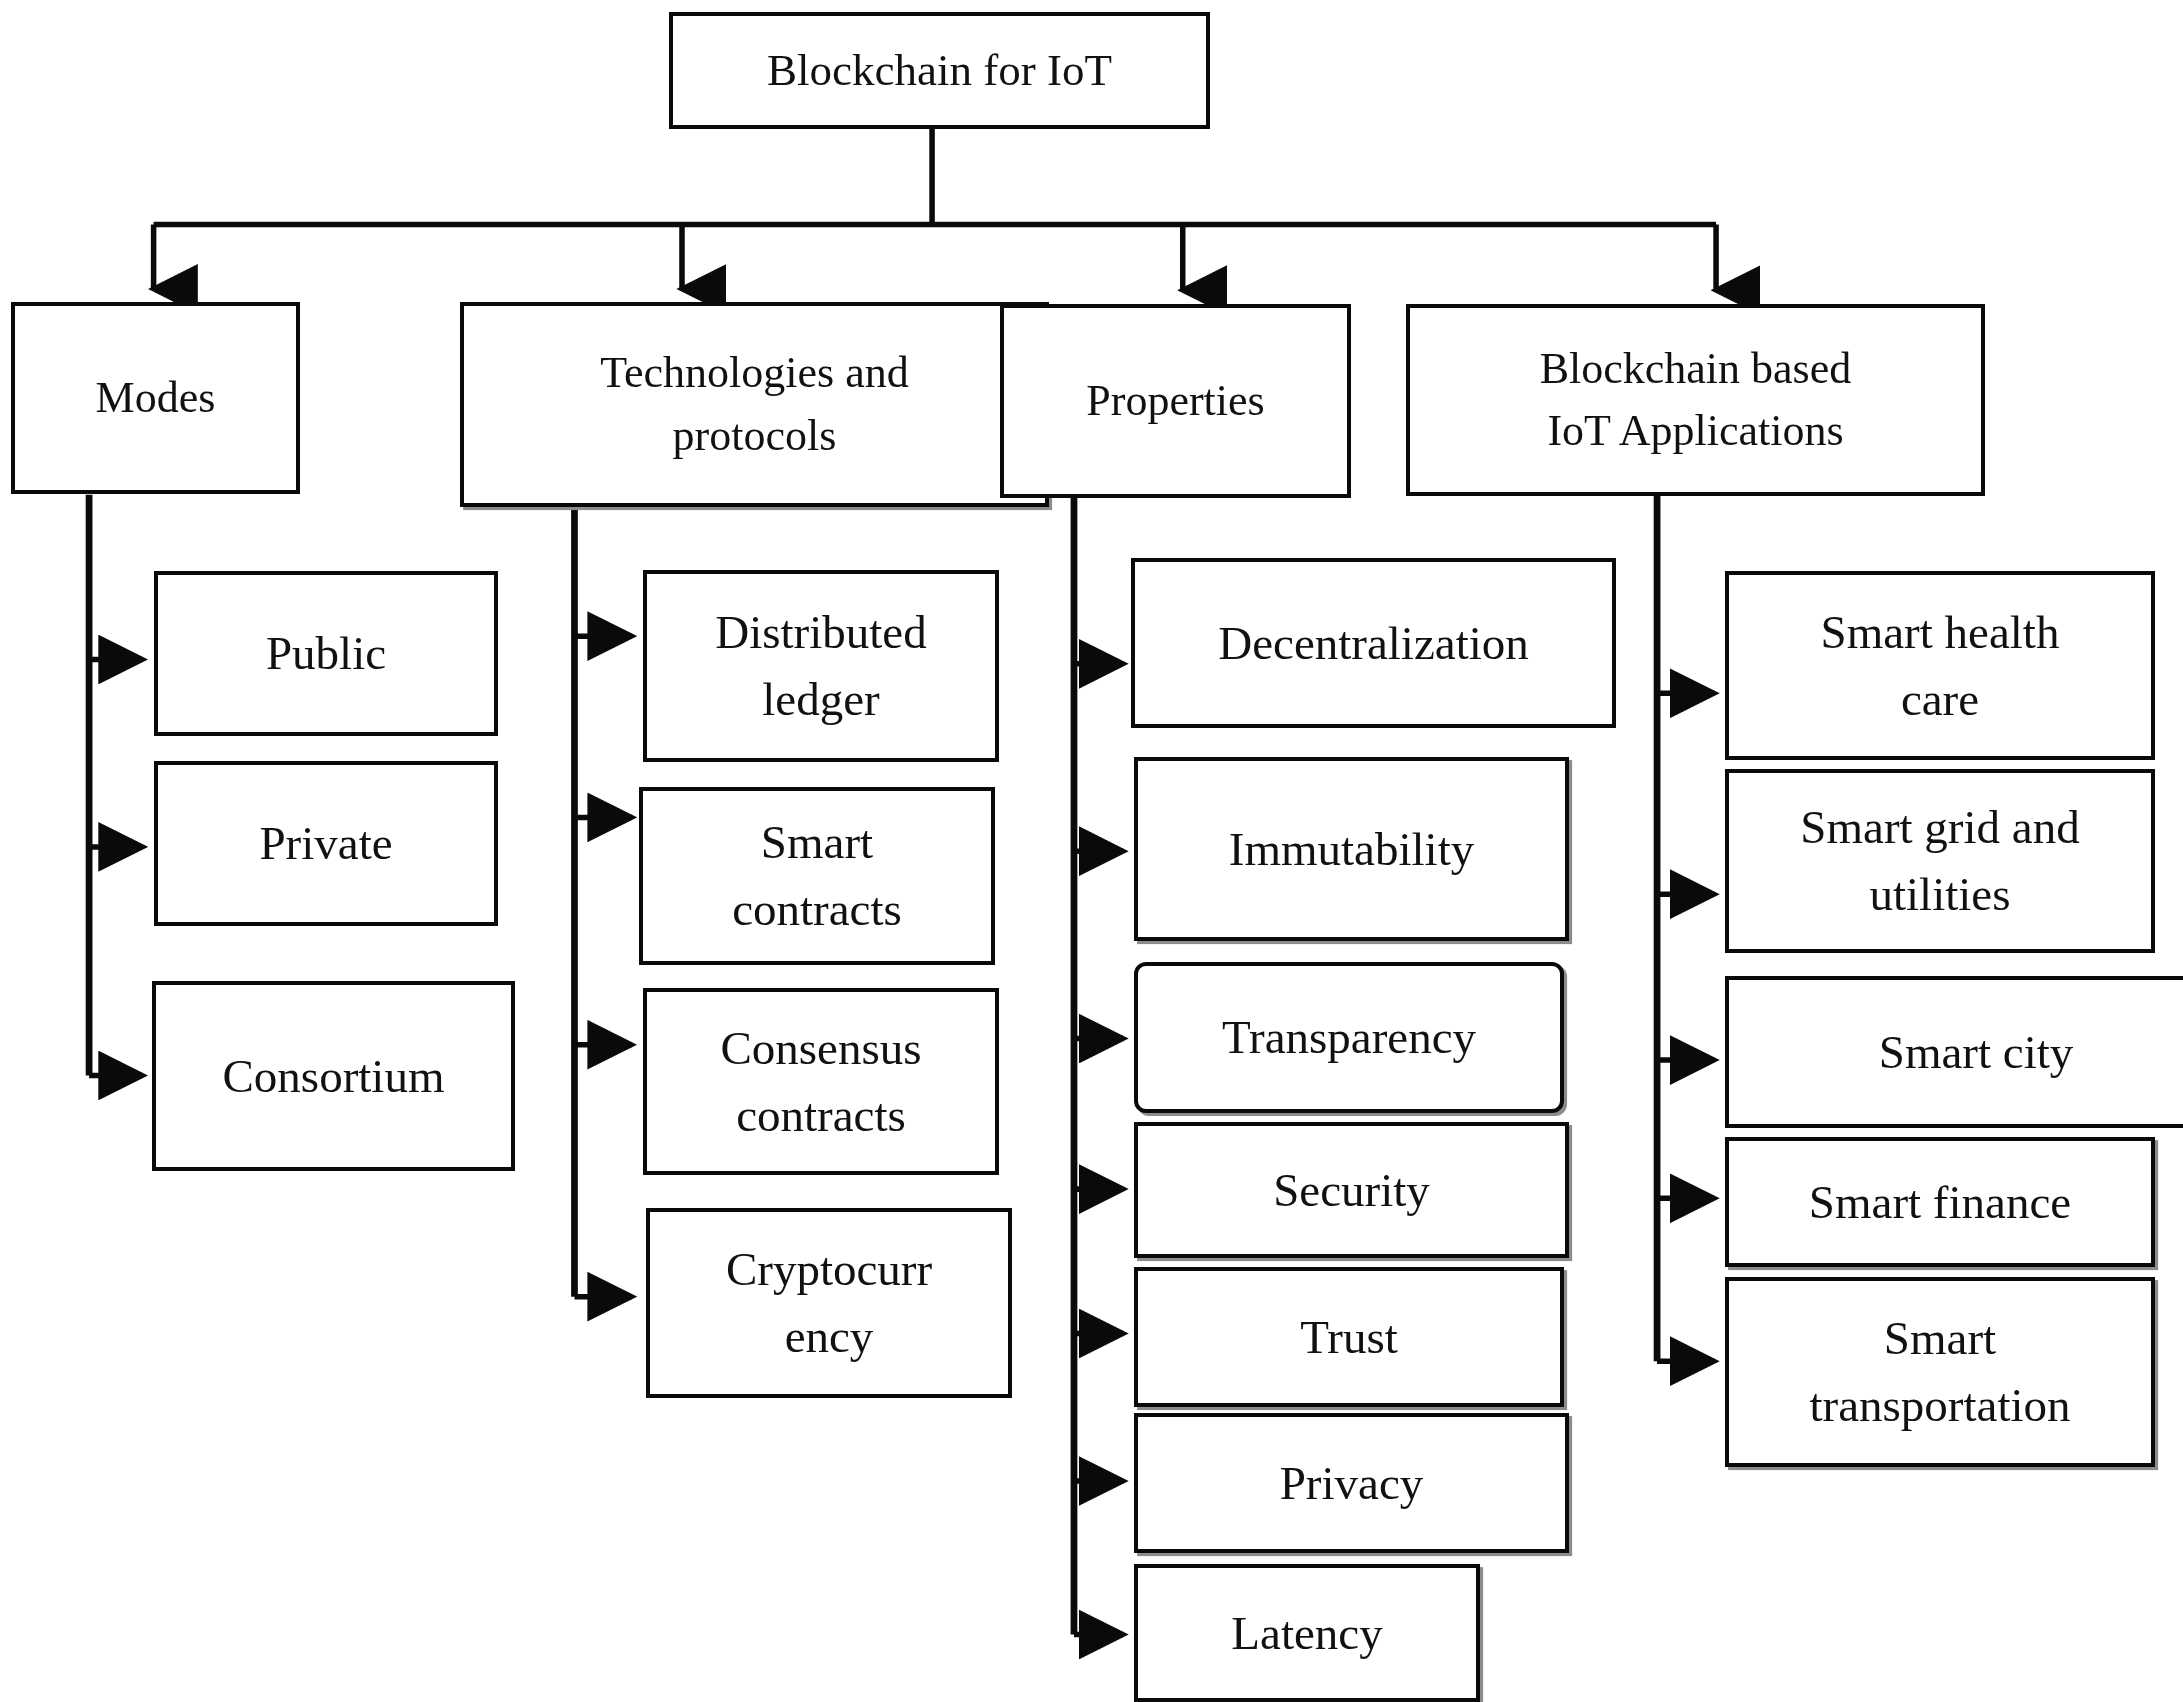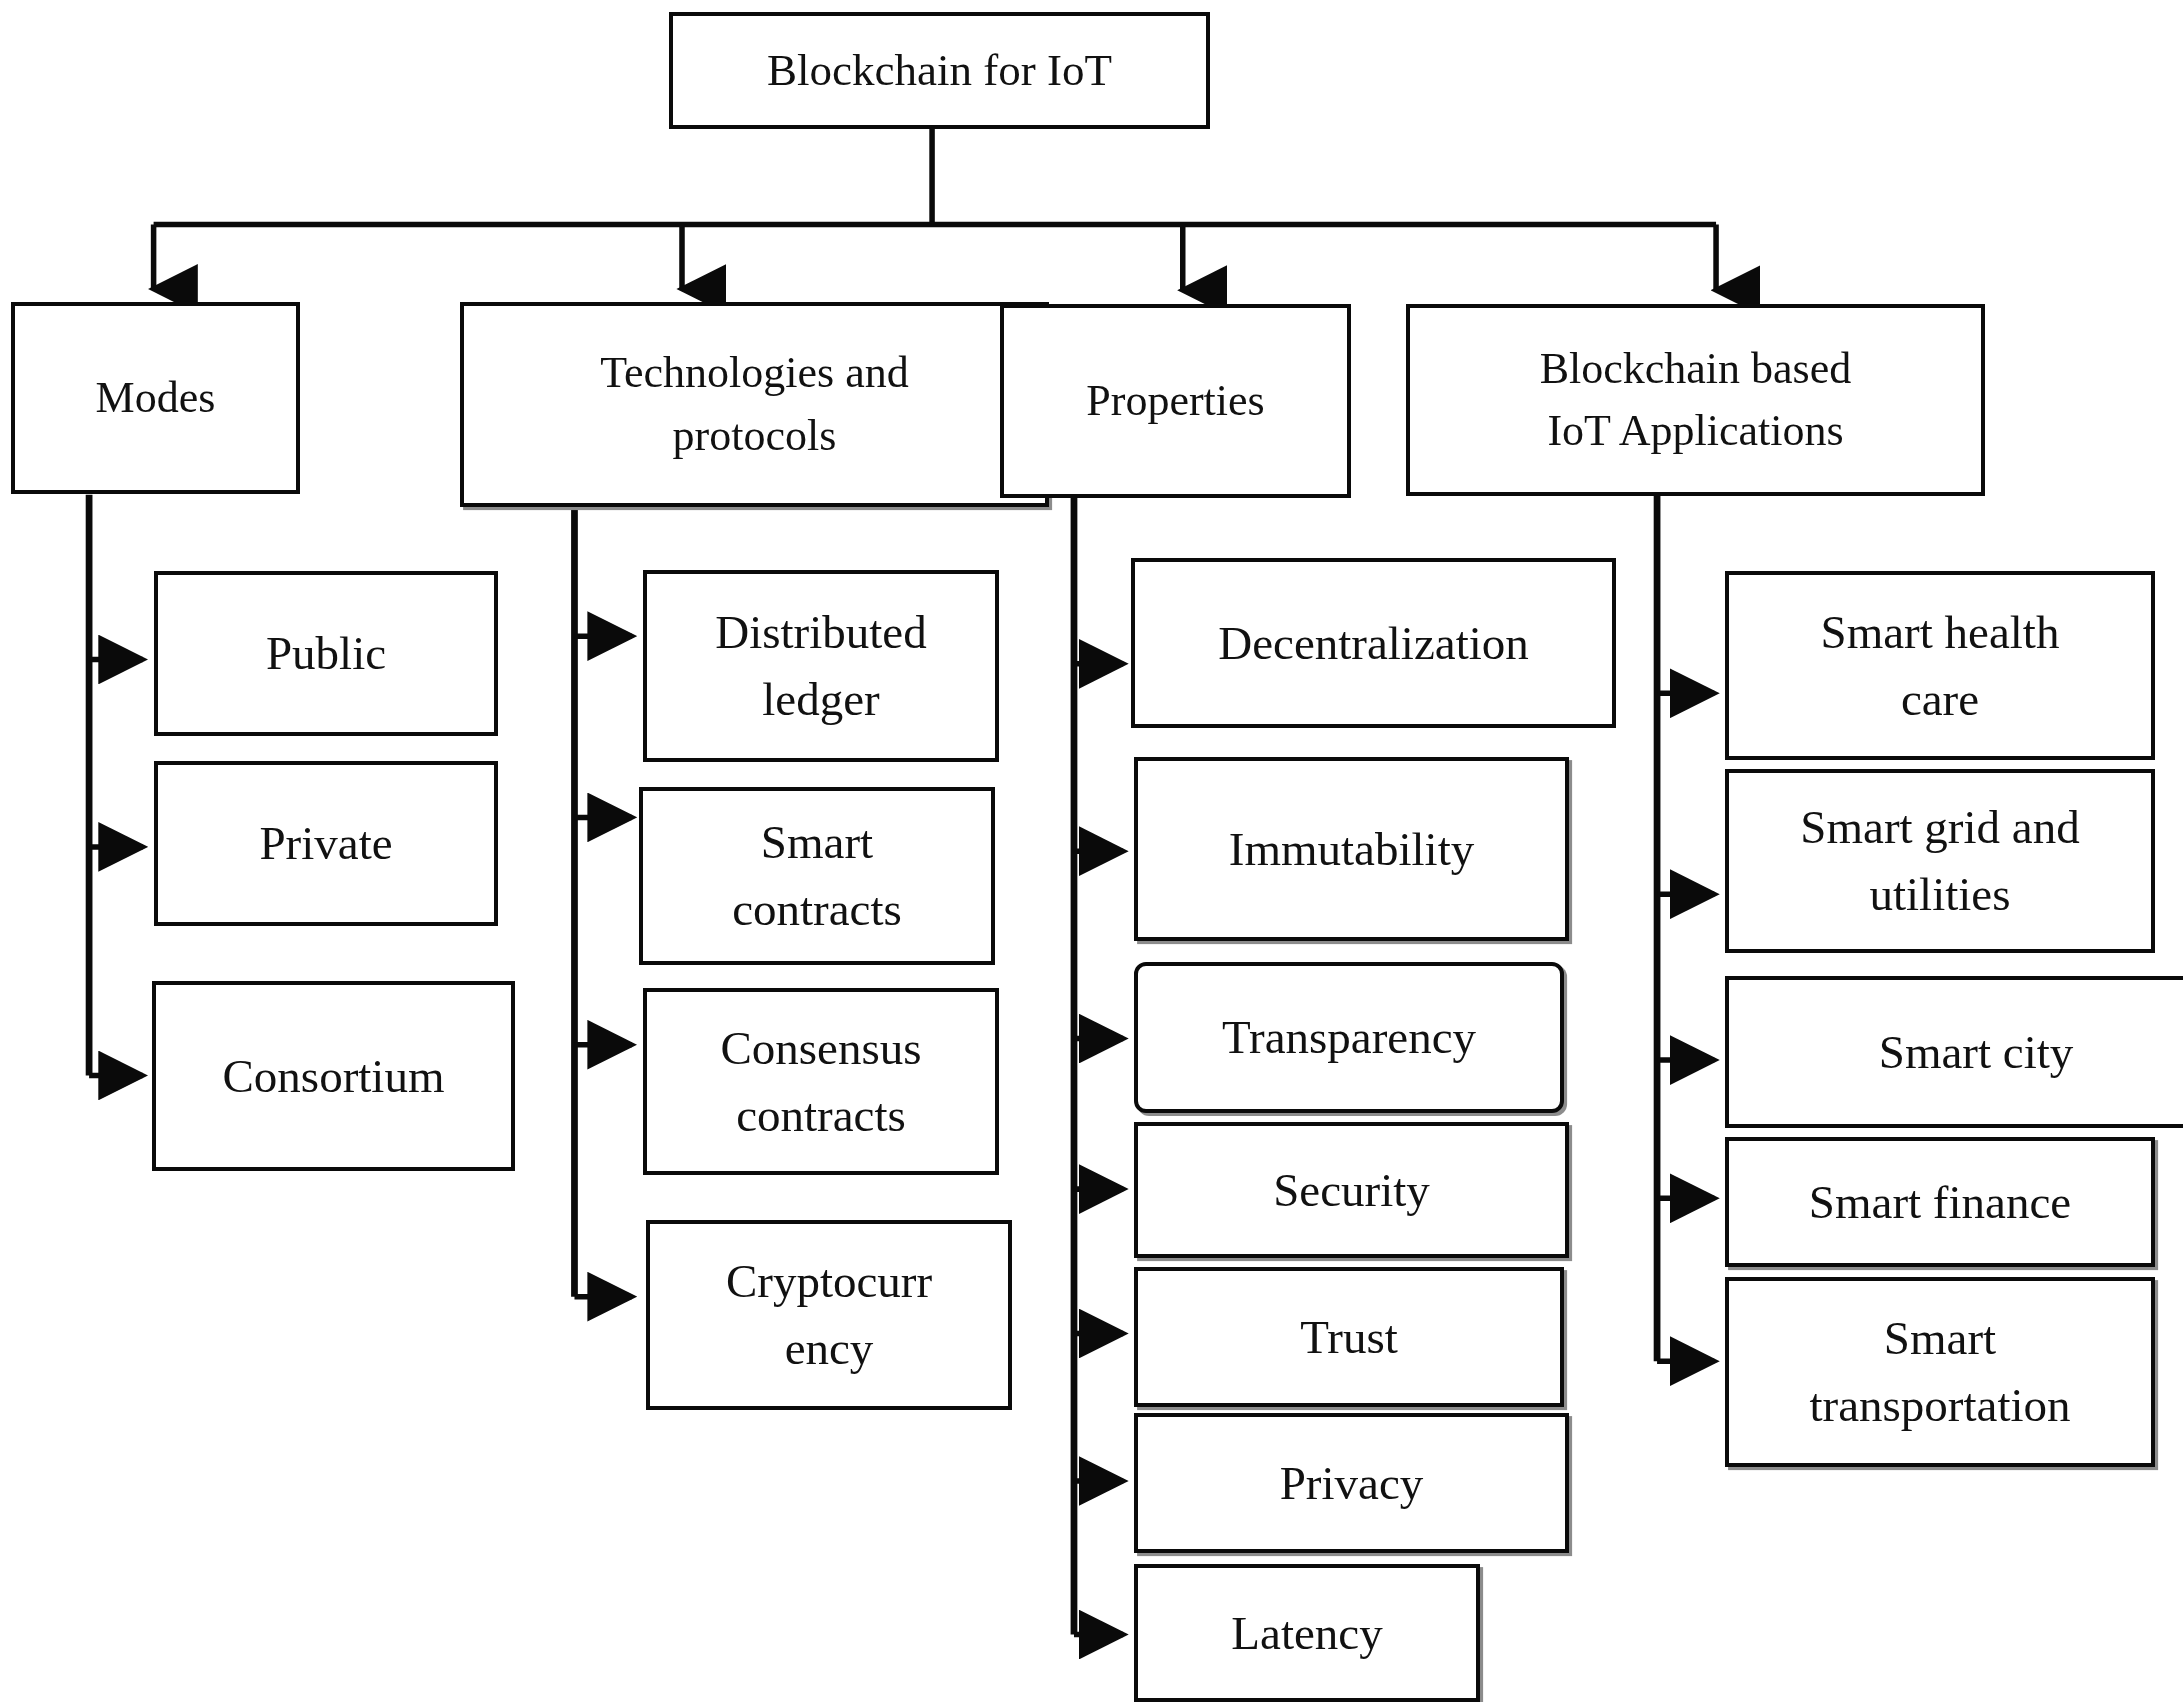--- a/index.html
+++ b/index.html
@@ -157,21 +157,21 @@
 ledger</span>
   </div>
   <div class="node lvl2" style="left:639px; top:787px; width:356px; height:178px;">
     <span class="label">Smart
 contracts</span>
   </div>
   <div class="node lvl2" style="left:643px; top:988px; width:356px; height:187px;">
     <span class="label">Consensus
 contracts</span>
   </div>
-  <div class="node lvl2" style="left:646px; top:1208px; width:366px; height:190px;margin-top:12px;">
+  <div class="node lvl2" style="left:646px; top:1208px; width:366px; height:190px;">
     <span class="label">Cryptocurr
 ency</span>
   </div>
 
   <div class="node lvl2" style="left:1131px; top:558px; width:485px; height:170px;">
     <span class="label">Decentralization</span>
   </div>
   <div class="node lvl2 shadowed" style="left:1134px; top:757px; width:435px; height:184px;">
     <span class="label">Immutability</span>
   </div>

